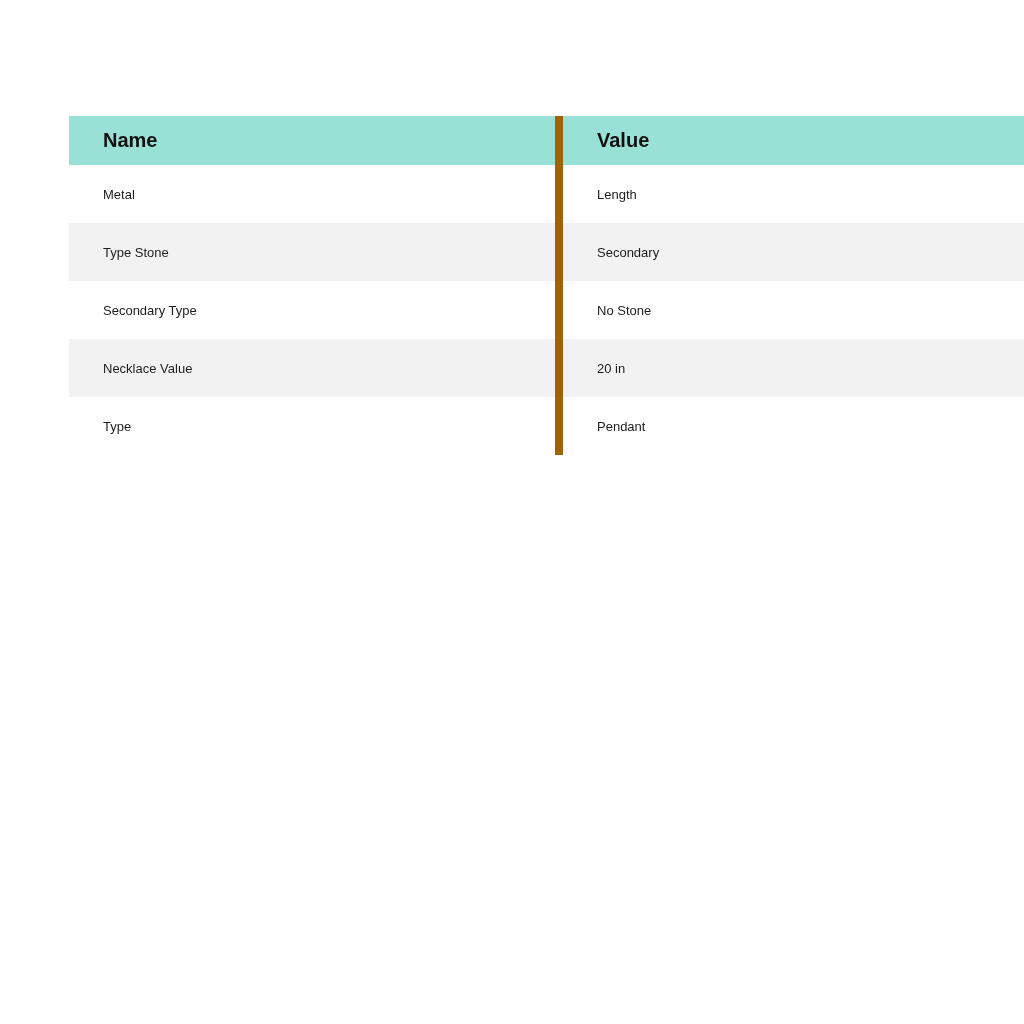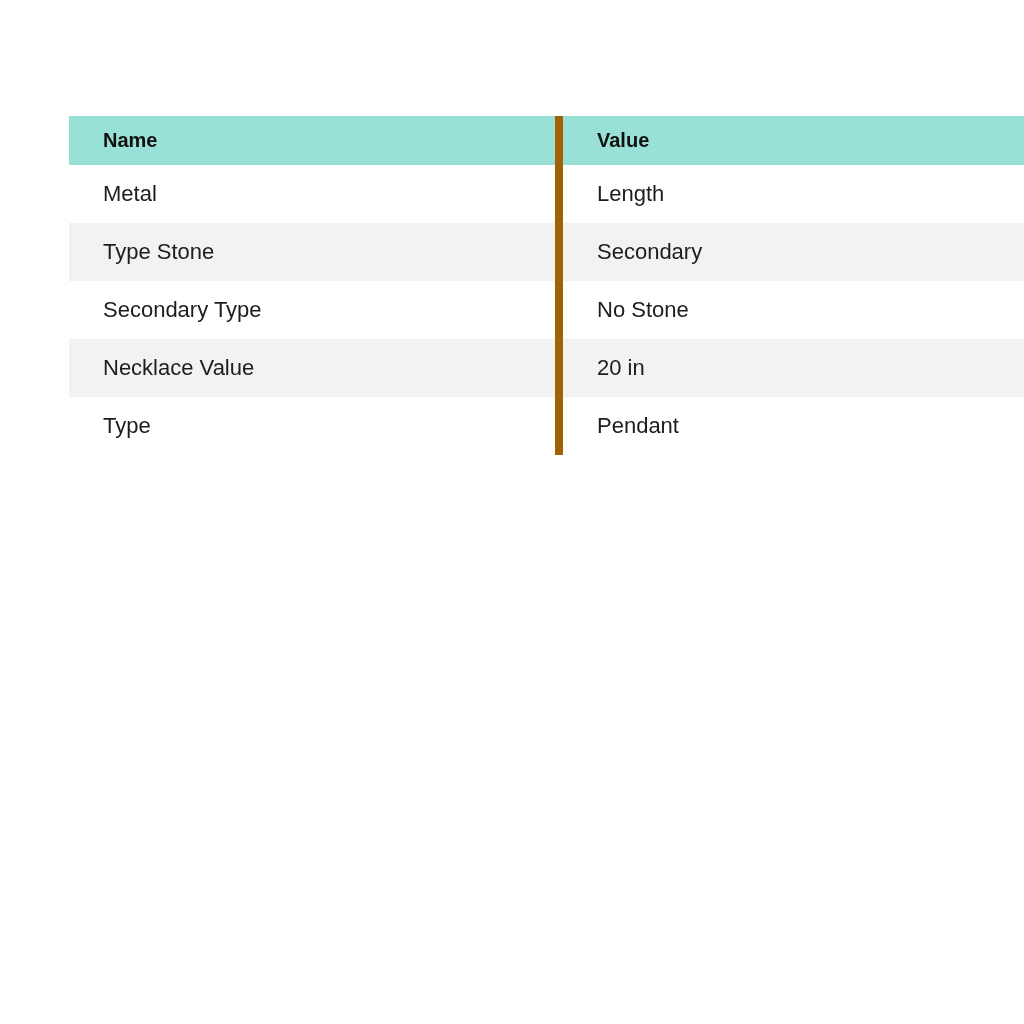--- a/index.html
+++ b/index.html
@@ -34,21 +34,21 @@
     vertical-align: middle;
     padding: 0 0 0 34px;
     font-size: 20px;
     font-weight: 700;
     color: #111111;
   }
   table.attr-table td {
     height: 58px;
     vertical-align: middle;
     padding: 0 0 0 34px;
-    font-size: 22px;
+    font-size: 13px;
     font-weight: 400;
     color: #1d1d1d;
   }
   
   table.attr-table th + th,
   table.attr-table td + td {
     border-left: 8px solid #a16207;
   }
   tbody tr { background: #ffffff; }
   tbody tr:nth-child(even) { background: #f2f2f2; }

